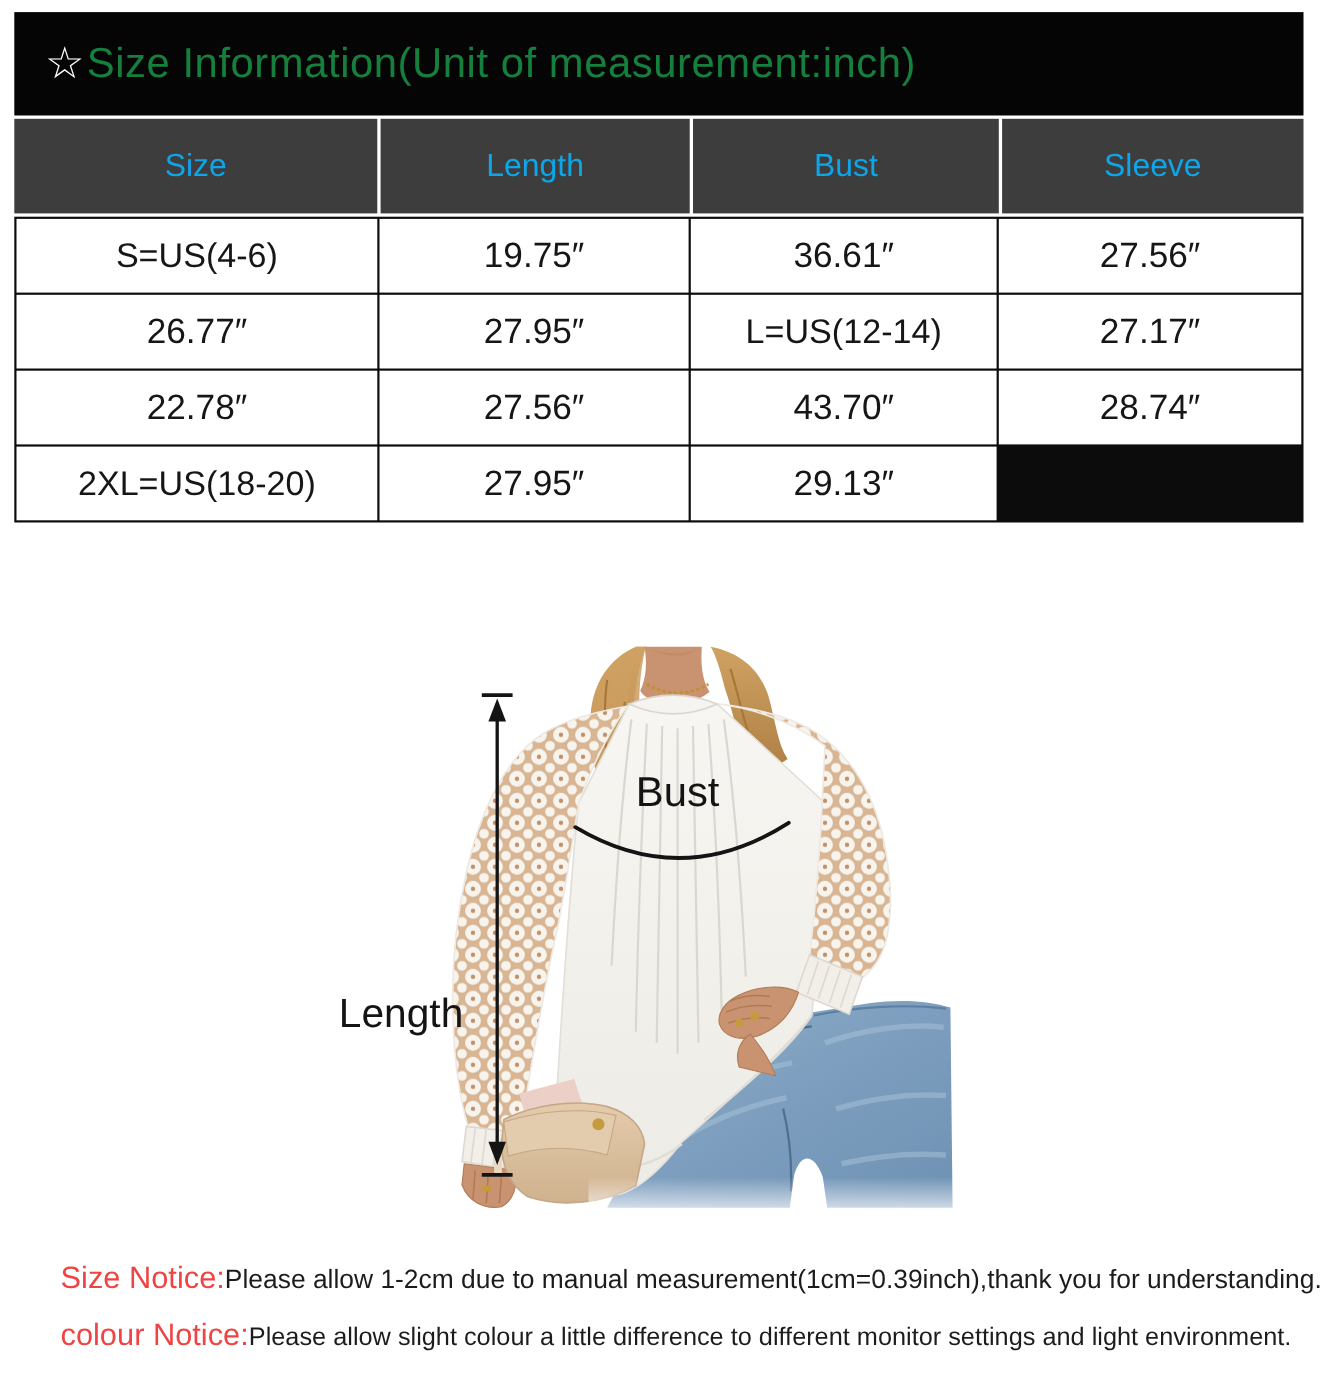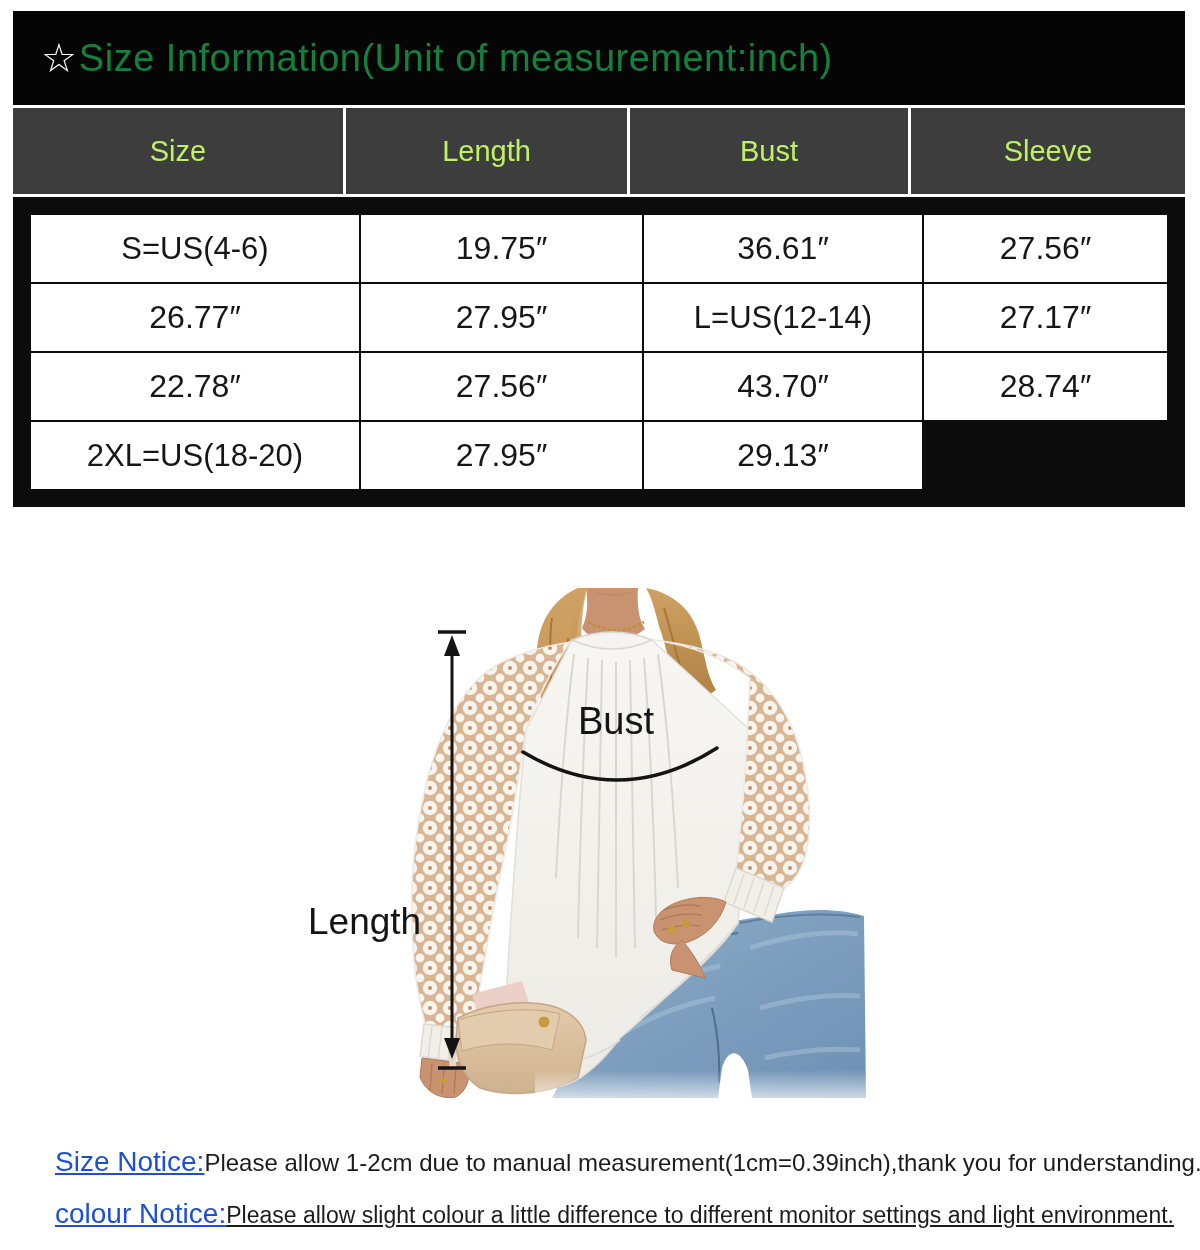--- a/index.html
+++ b/index.html
@@ -12,45 +12,45 @@
     position:absolute;left:13px;top:11px;width:1172px;height:94px;
     background:#050505;display:flex;align-items:center;
     box-sizing:border-box;padding-left:28px;
   }
   .title-bar .star{color:#ffffff;font-size:40px;line-height:1;margin-right:2px;}
   .title-bar .ttl{color:#15803d;font-size:38px;letter-spacing:0.5px;}
   
   .size-table{position:absolute;left:13px;top:108px;width:1172px;}
   .thead{display:grid;grid-template-columns:330px 281px 278px 1fr;column-gap:3px;height:86px;}
   .th{
-    background:#3d3d3d;color:#bef264;font-size:29px;
+    background:#3d3d3d;color:#0ea5e9;font-size:29px;
     display:flex;align-items:center;justify-content:center;
   }
   .tbody{
-    margin-top:3px;background:#0c0c0c;box-sizing:border-box;padding:18px;
+    margin-top:3px;background:#0c0c0c;box-sizing:border-box;padding:2px;
     display:grid;grid-template-columns:328px 281px 278px 1fr;
     grid-auto-rows:67px;gap:2px;
   }
   .td{
     background:#ffffff;color:#161616;font-size:31px;
     display:flex;align-items:center;justify-content:center;
   }
   .td.num{font-size:32px;}
   
   .model-wrap{position:absolute;left:320px;top:578px;width:570px;height:535px;}
   .diagram-label{position:absolute;color:#141414;}
   .bust-label{left:578px;top:700px;font-size:38px;}
   .length-label{left:308px;top:901px;font-size:37px;}
   
   .notice{position:absolute;left:55px;white-space:nowrap;}
-  .notice .red{color:#1d4ed8;font-size:28px;text-decoration:underline;}
+  .notice .red{color:#ef4444;font-size:28px;}
   .notice1{top:1146px;}
   .notice1 .blk{color:#1c1c1c;font-size:24px;}
   .notice2{top:1198px;}
-  .notice2 .blk{color:#1c1c1c;font-size:23px;text-decoration:underline;}
+  .notice2 .blk{color:#1c1c1c;font-size:23px;}
 </style>
 </head>
 <body>
 
 <div class="page">
 
   <div class="title-bar">
     <span class="star">☆</span>
     <span class="ttl">Size Information(Unit of measurement:inch)</span>
   </div>

